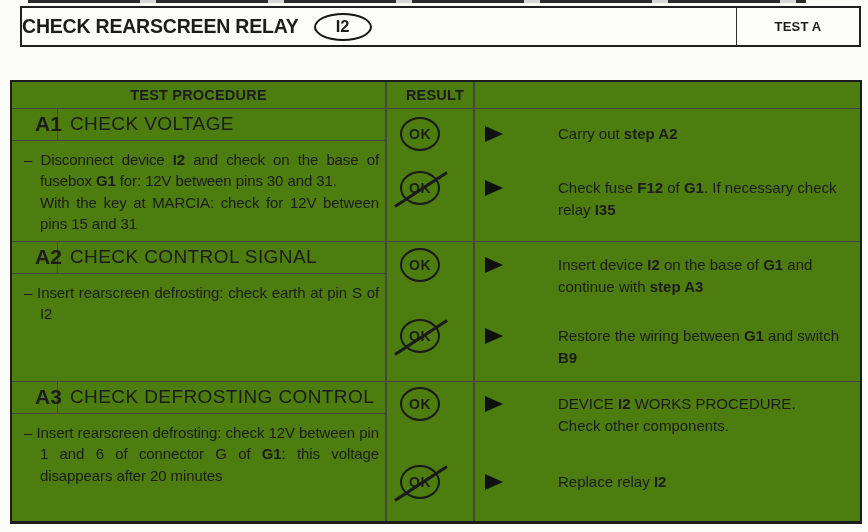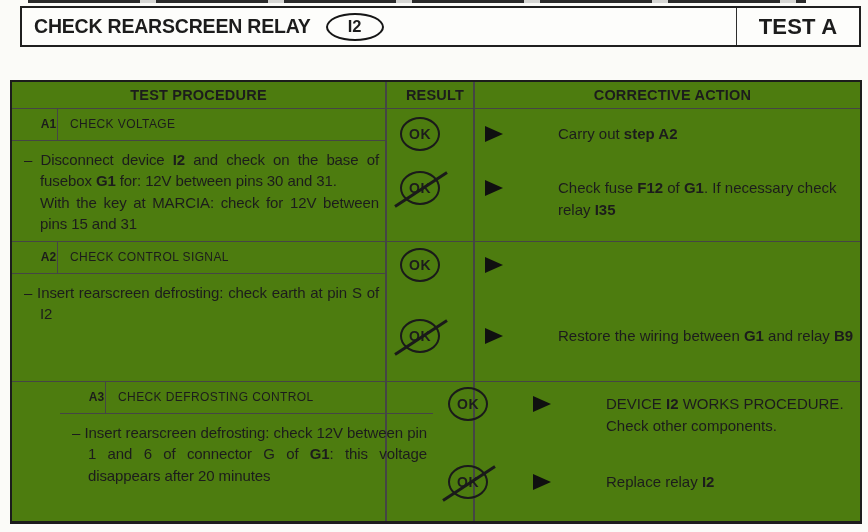--- a/index.html
+++ b/index.html
@@ -18,65 +18,65 @@
     background:repeating-linear-gradient(90deg,#2b2b2b 0 112px, rgba(43,43,43,.18) 112px 128px);
   }
 
   
   .header-bar {
     position:absolute; left:20px; top:6px; width:841px; height:41px;
     border:2px solid #1f1f1f; background:#fdfdfb; display:flex;
   }
   .header-title-cell {
     width:715px; border-right:1.5px solid #2e2e2e;
-    display:flex; align-items:center; padding-left:12px;
+    display:flex; align-items:center; 
   }
   .header-title { font-weight:bold; font-size:19.5px; letter-spacing:-0.2px; }
   .relay-badge {
     margin-left:15px; width:58px; height:28px; flex:none;
     border:2.5px solid #161616; border-radius:50%;
     display:flex; align-items:center; justify-content:center;
     font-weight:bold; font-size:16.5px;
   }
   .header-test-cell {
     flex:1; display:flex; align-items:center; justify-content:center;
-    font-weight:bold; font-size:22px; letter-spacing:0.2px;
+    font-weight:bold; font-size:13px; letter-spacing:0.2px;
   }
 
   
   .dtable {
     position:absolute; left:10px; top:80px; width:852px; height:444px;
     border:2px solid #1c1c1c; border-bottom-width:3.5px; background:#4d7c0f;
   }
   .vline { position:absolute; top:0; bottom:0; width:1.5px; background:#454545; }
   .vline.v1 { left:373px; }
   .vline.v2 { left:461px; }
 
   .thead { display:flex; height:27px; border-bottom:1.5px solid #454545; }
   .th { display:flex; align-items:center; justify-content:center; font-weight:bold; font-size:14.5px; letter-spacing:0.2px; }
   .th.c1 { width:373px; }
   .th.c2 { width:100px; }
   .th.c3 { flex:1; }
 
   .section { position:relative; }
   .section.s1 { height:133px; }
   .section.s2 { height:140px; }
-  .section.s3 { height:135px;margin-left:48px; }
+  .section.s3 { height:135px; }
   .section.s1, .section.s2 { border-bottom:1.5px solid #454545; }
 
   .title-row {
     width:373px; height:31.5px; border-bottom:1.5px solid #454545;
     display:flex; align-items:stretch;
   }
   .id-cell {
     width:46px; border-right:1.5px solid #454545;
     display:flex; align-items:center; justify-content:center;
-    font-weight:bold; font-size:12px;padding-left:28px;
-  }
-  .title-cell { display:flex; align-items:center; padding-left:12px; font-size:12px; letter-spacing:0.4px; }
+    font-weight:bold; font-size:21px;padding-left:28px;
+  }
+  .title-cell { display:flex; align-items:center; padding-left:12px; font-size:19px; letter-spacing:0.4px; }
 
   .procedure {
     width:373px; padding:8px 6px 0 28px; text-indent:-16px;
     text-align:justify; font-size:15px; line-height:21.5px; letter-spacing:-0.1px;
   }
 
   .rrow {
     position:absolute; left:373px; right:2px;
     display:flex; align-items:flex-start; padding-left:15px;gap:40px;
   }
@@ -121,21 +121,20 @@
   <div class="header-test-cell">TEST A</div>
 </div>
 
 <div class="dtable">
   <div class="vline v1"></div>
   <div class="vline v2"></div>
 
   <div class="thead">
     <div class="th c1">TEST PROCEDURE</div>
     <div class="th c2">RESULT</div>
-    <div class="th c3">CORRECTIVE ACTION</div>
   </div>
 
   <div class="section s1">
     <div class="title-row">
       <div class="id-cell">A1</div>
       <div class="title-cell">CHECK VOLTAGE</div>
     </div>
     <div class="procedure"><span>– Disconnect device </span><b>I2</b><span> and check on the base of fusebox </span><b>G1</b><span> for: 12V between pins 30 and 31.</span><br><span>With the key at MARCIA: check for 12V between pins 15 and 31</span></div>
     <div class="rrow r1">
       <span class="ok">
@@ -158,28 +157,29 @@
     <div class="title-row">
       <div class="id-cell">A2</div>
       <div class="title-cell">CHECK CONTROL SIGNAL</div>
     </div>
     <div class="procedure"><span>– Insert rearscreen defrosting: check earth at pin S of I2</span></div>
     <div class="rrow r1">
       <span class="ok">
           <span>OK</span>
         </span>
       <span class="arrow"></span>
+      <div class="action"><span>Insert device </span><b>I2</b><span> on the base of </span><b>G1</b><span> and continue with </span><b>step A3</b></div>
     </div>
     <div class="rrow r2">
       <span class="ok nok">
           <span>OK</span>
           <span class="slash"></span>
         </span>
       <span class="arrow"></span>
-      <div class="action"><span>Restore the wiring between </span><b>G1</b><span> and relay </span><b>B9</b></div>
+      <div class="action"><span>Restore the wiring between </span><b>G1</b><span> and switch </span><b>B9</b></div>
     </div>
   </div>
 
   <div class="section s3">
     <div class="title-row">
       <div class="id-cell">A3</div>
       <div class="title-cell">CHECK DEFROSTING CONTROL</div>
     </div>
     <div class="procedure"><span>– Insert rearscreen defrosting: check 12V between pin 1 and 6 of connector G of </span><b>G1</b><span>: this voltage disappears after 20 minutes</span></div>
     <div class="rrow r1">

